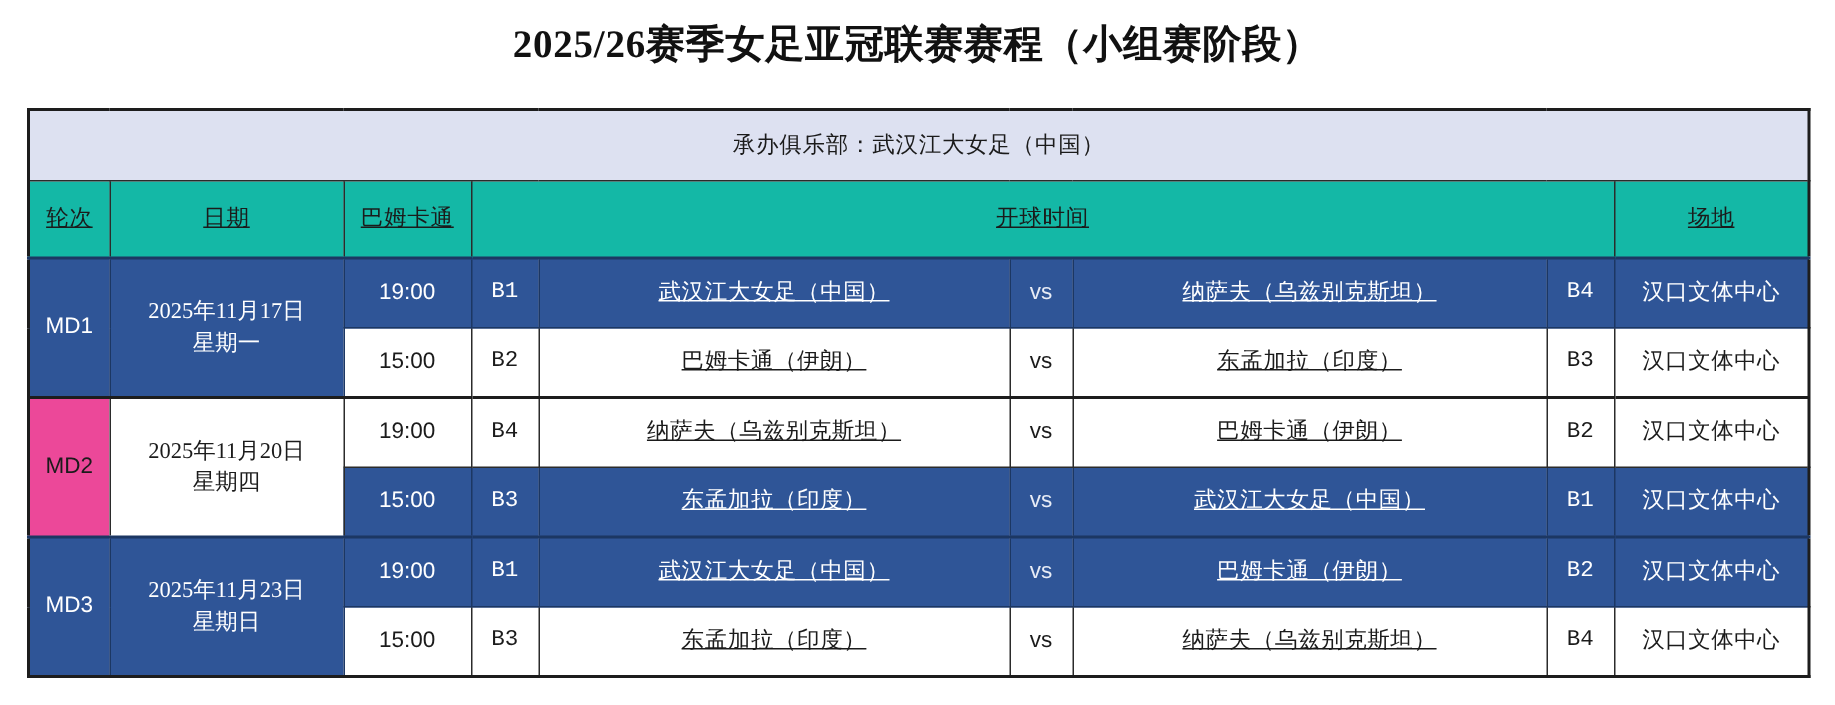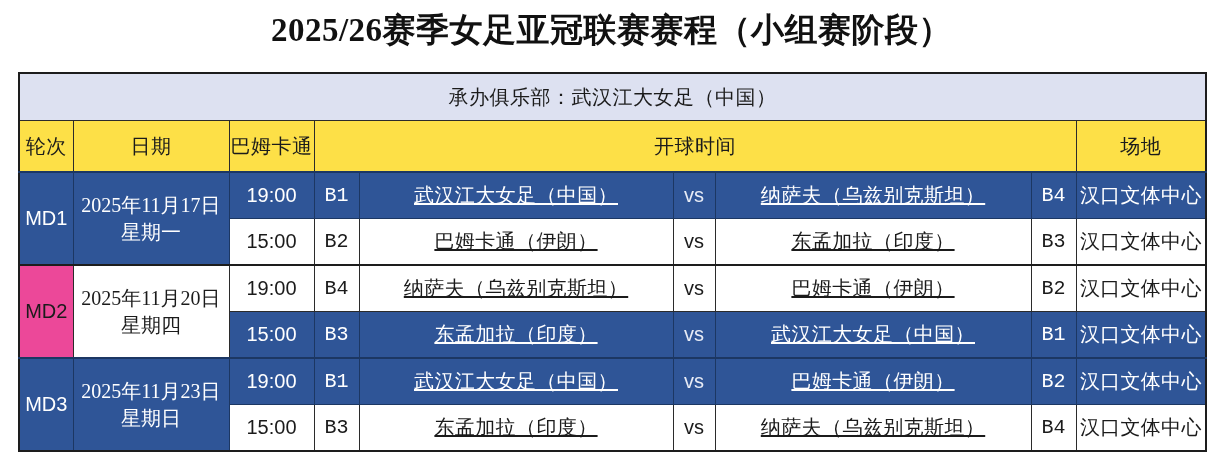--- a/index.html
+++ b/index.html
@@ -23,21 +23,21 @@
   }
 
   
   .page-title {
     position: absolute;
     left: 0;
     top: 8px;
     width: 1223px;
     text-align: center;
     font-family: "Liberation Serif", "DejaVu Serif", serif;
-    font-size: 33px;
+    font-size: 26px;
     font-weight: bold;
     letter-spacing: 0.5px;
     color: #111111;
     line-height: 44px;
     white-space: nowrap;
   }
 
   
   .sched-wrap {
     position: absolute;
@@ -51,21 +51,21 @@
     border-collapse: collapse;
     table-layout: fixed;
     background: #ffffff;
   }
 
   table.sched td,
   table.sched th {
     border: 1px solid #2b2b2b;
     padding: 0;
     font-weight: normal;
-    font-size: 20px;
+    font-size: 15px;
     text-align: center;
     vertical-align: middle;
     color: #1b1b1b;
     line-height: 1.35;
   }
 
   
   table.sched {
     border: 2px solid #1d1d1d;
   }
@@ -76,27 +76,28 @@
     height: 46px;
     font-size: 17px;
     font-family: "Liberation Serif", "DejaVu Serif", serif;
     font-weight: normal;
     color: #121212;
     letter-spacing: 0.5px;
   }
 
   
   .hdr td {
-    background: #fde047;
+    background: #14b8a6;
     height: 50px;
     font-family: "Liberation Serif", "DejaVu Serif", serif;
     font-weight: bold;
     font-size: 16px;
     color: #101010;
     letter-spacing: 0.5px;
+    text-decoration: underline;
   }
 
   
   tr.match-row td {
     height: 45px;
   }
   tr.match-row.alt td {
     background: #2f5597;
     color: #ffffff;
     border-color: #1c3763;

